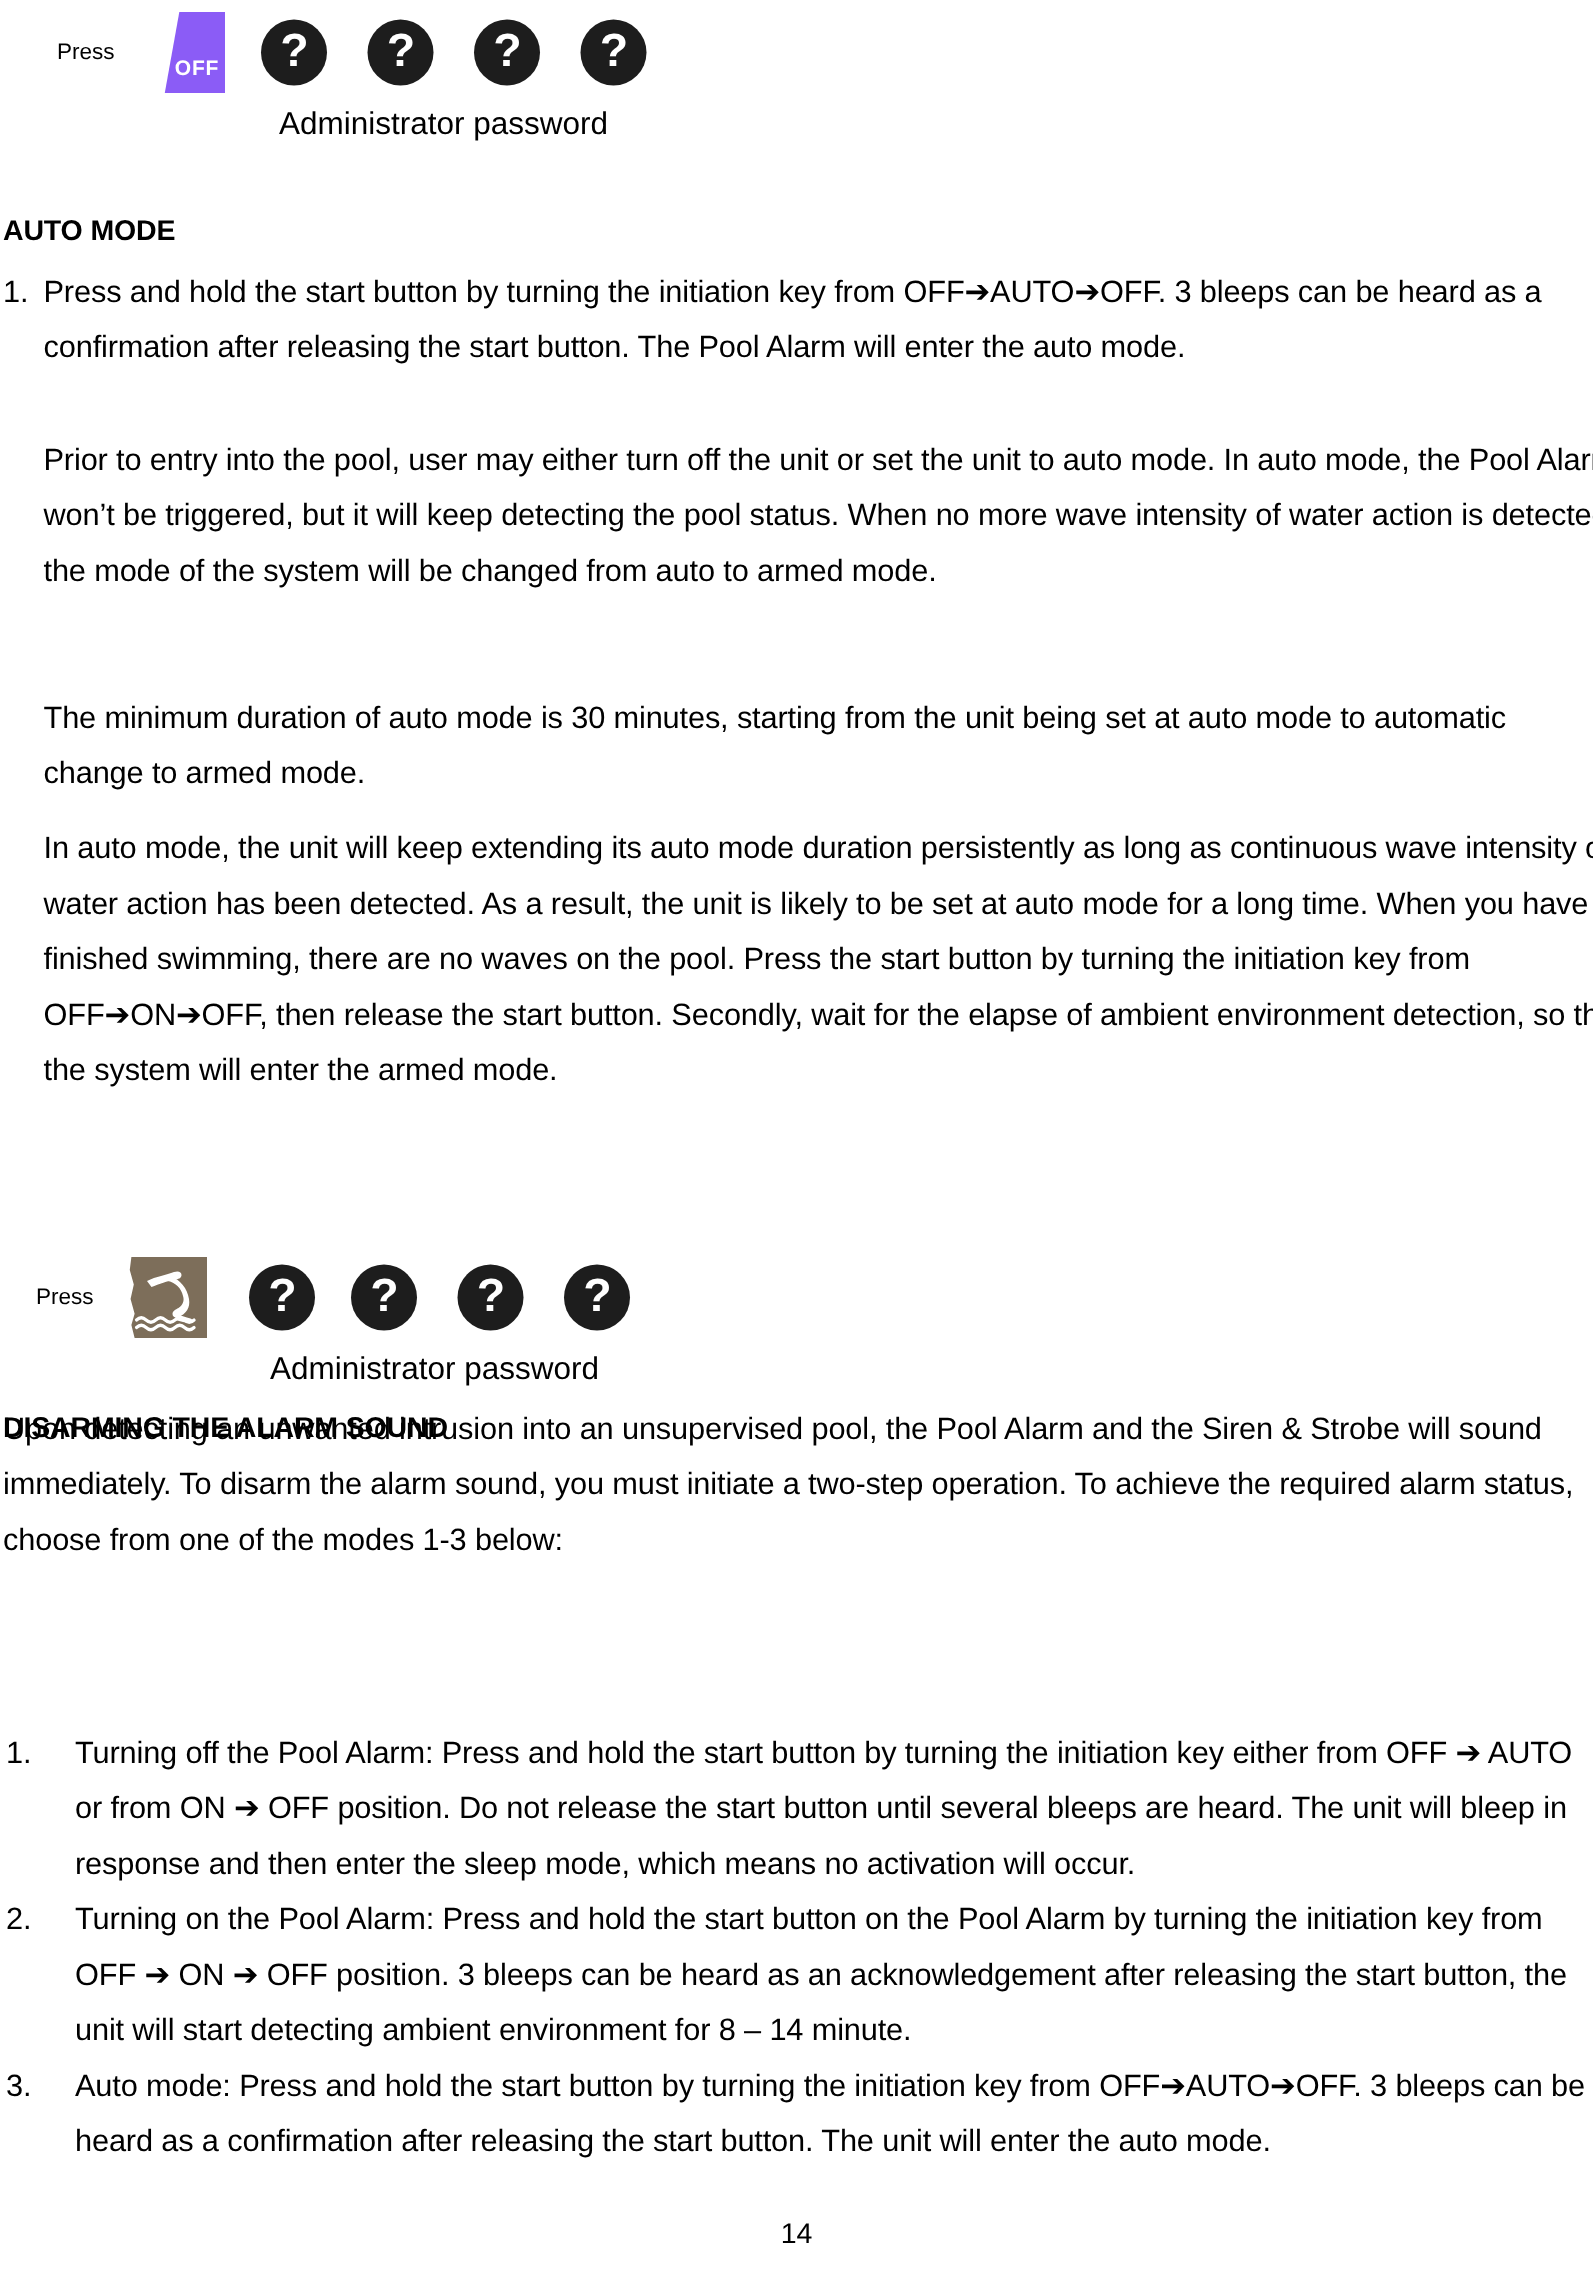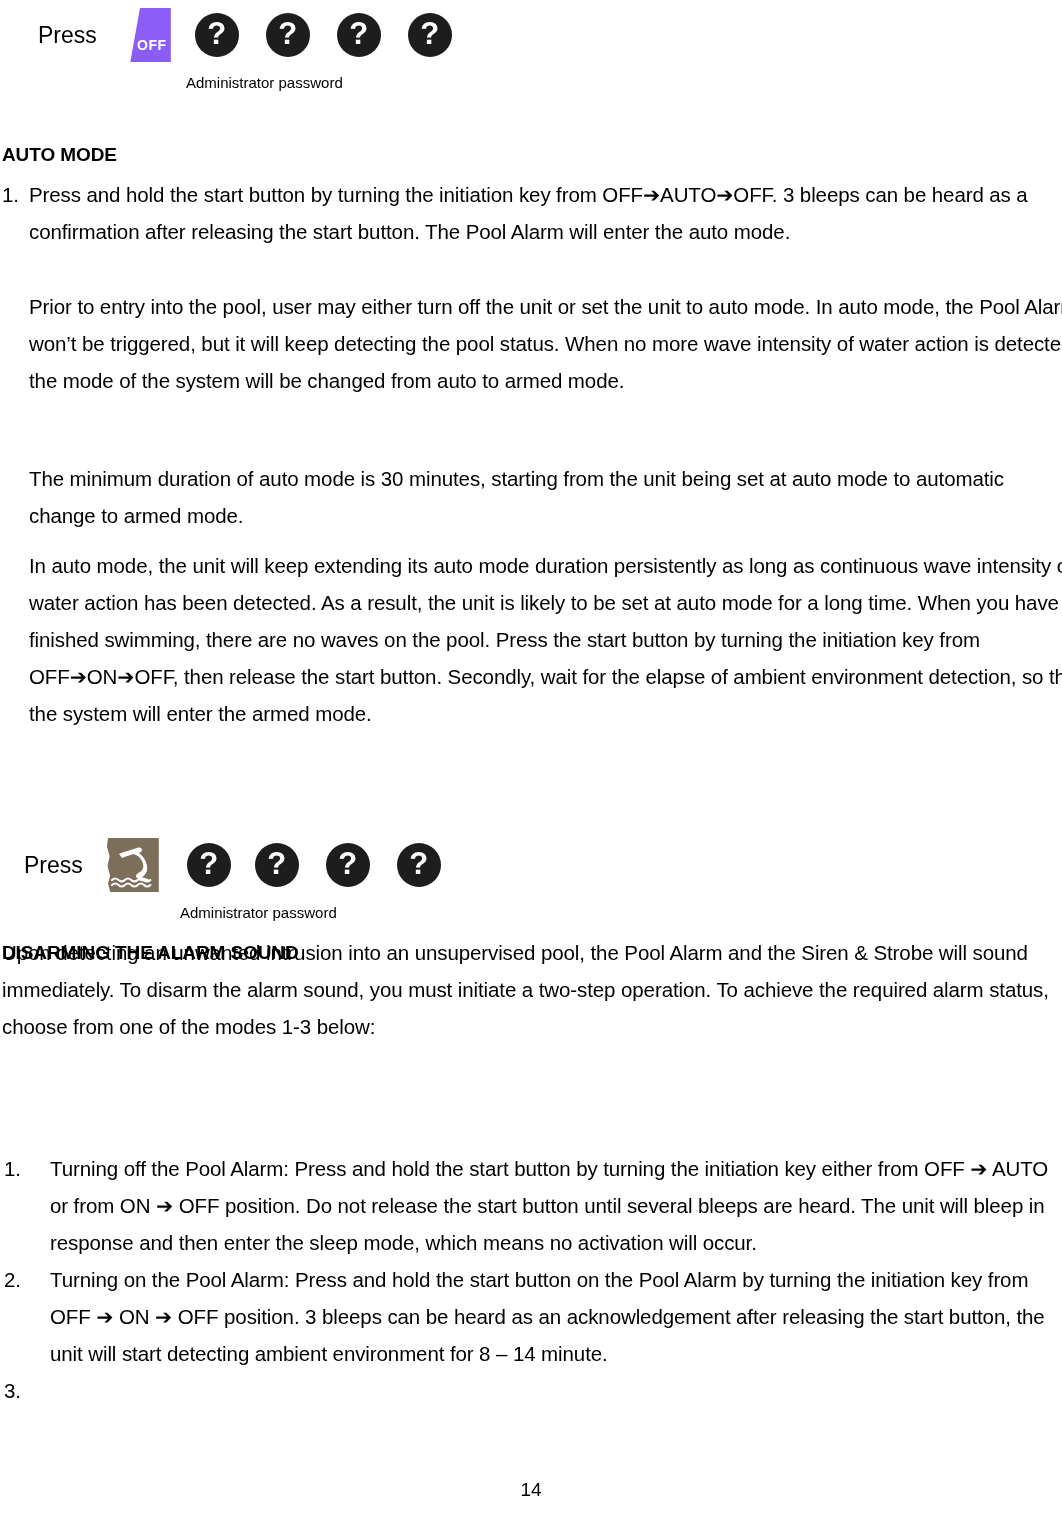--- a/index.html
+++ b/index.html
@@ -36,21 +36,21 @@
     letter-spacing: -0.1px;
   }
 
   
   .press-row {
     display: flex;
     align-items: center;
     gap: 0;
   }
   .press-label {
-    font-size: 23px;
+    font-size: 15px;
     line-height: 26px;
   }
   .icon-strip {
     display: flex;
     align-items: center;
   }
 
   
   .off-key {
     width: 44px;
@@ -95,21 +95,21 @@
     justify-content: center;
     font-size: 31px;
     font-weight: bold;
     font-family: "Liberation Sans", sans-serif;
     line-height: 1;
     box-sizing: border-box;
     padding-bottom: 3px;
   }
 
   .admin-caption {
-    font-size: 15px;
+    font-size: 21px;
     line-height: 26px;
   }
 
   
   .abs { position: absolute; }
 
   
   ol.num-list {
     list-style: none;
     margin: 0;
@@ -208,18 +208,19 @@
     <li>
       <span class="body-text marker">1.</span>
       <span class="body-text">Turning off the Pool Alarm: Press and hold the start button by turning the initiation key either from OFF ➔ AUTO or from ON ➔ OFF position.    Do not release the start button until several bleeps are heard. The unit will bleep in response and then enter the sleep mode, which means no activation will occur.</span>
     </li>
     <li>
       <span class="body-text marker">2.</span>
       <span class="body-text">Turning on the Pool Alarm: Press and hold the start button on the Pool Alarm by turning the initiation key from OFF ➔ ON ➔ OFF position. 3 bleeps can be heard as an acknowledgement after releasing the start button, the unit will start detecting ambient environment for 8 – 14 minute.</span>
     </li>
     <li>
       <span class="body-text marker">3.</span>
+      <span class="body-text"> Auto mode: Press and hold the start button by turning the initiation key from OFF➔AUTO➔OFF. 3 bleeps can be heard as a confirmation after releasing the start button. The unit will enter the auto mode.</span>
     </li>
   </ol>
 
   <div class="page-num" style="top:1479px;">14</div>
 
 </div>
 
 </body></html>

